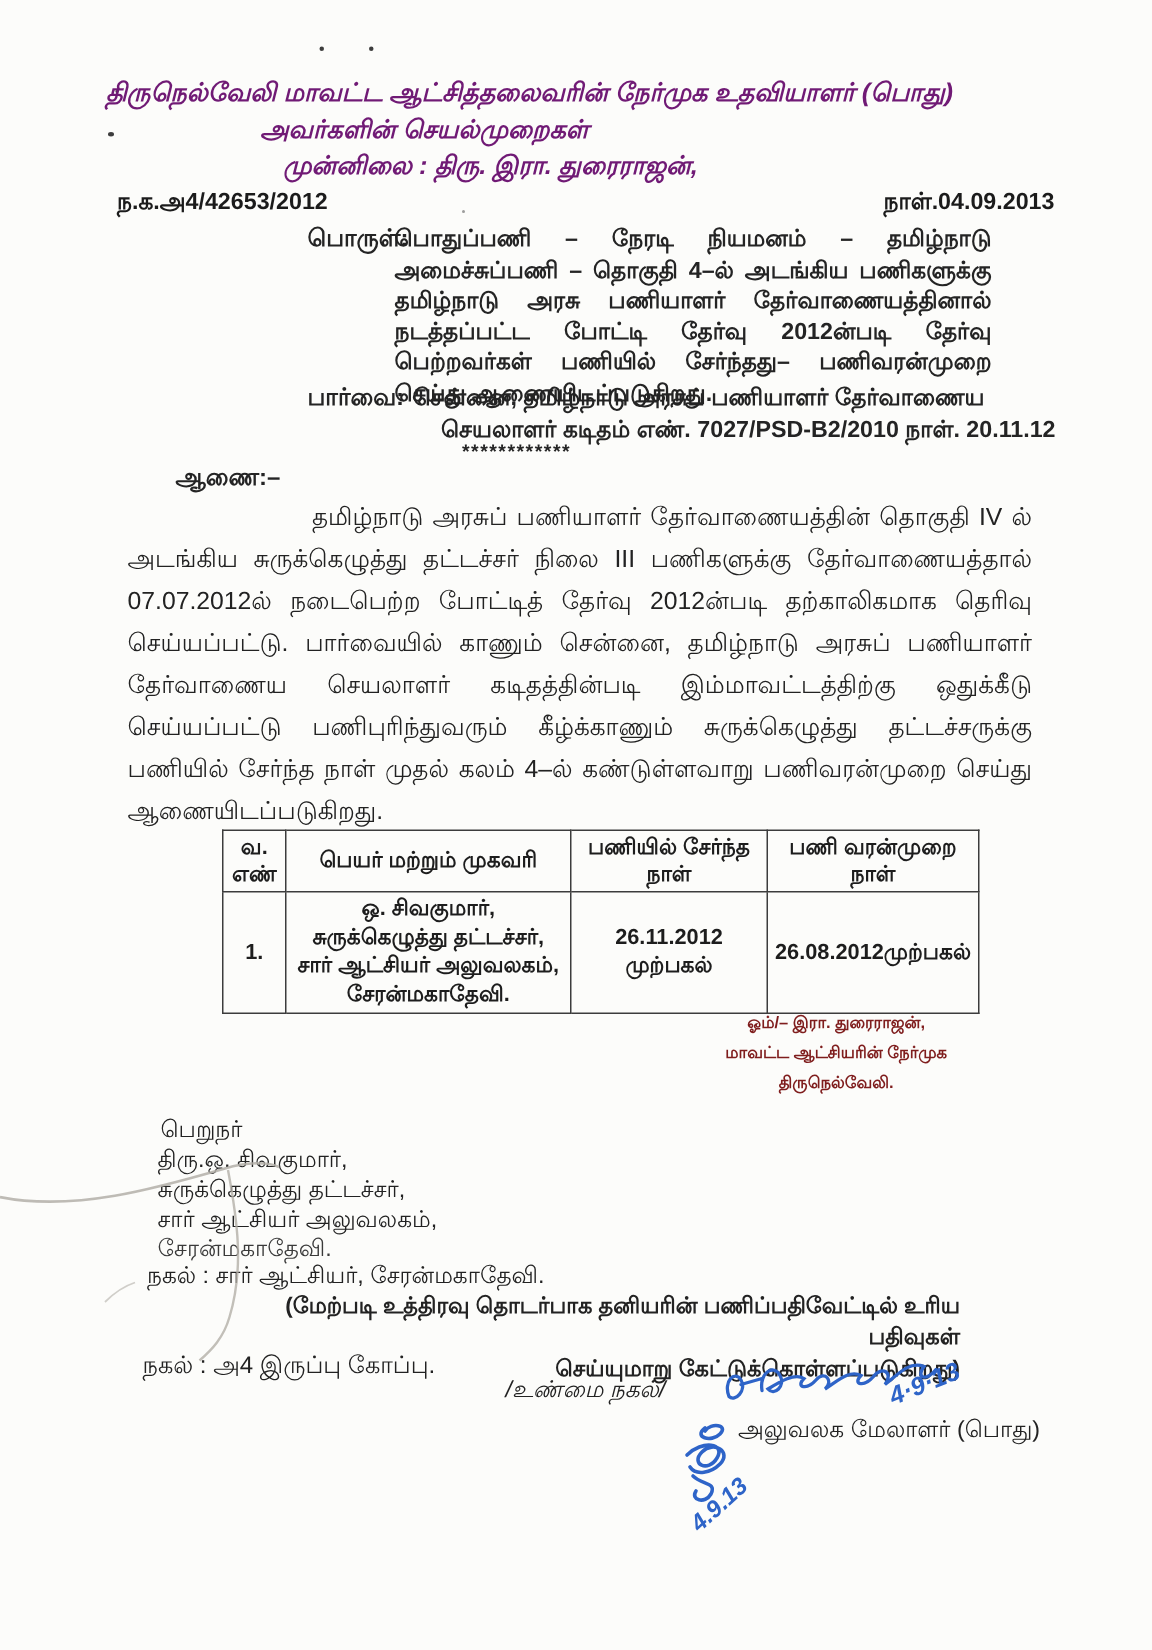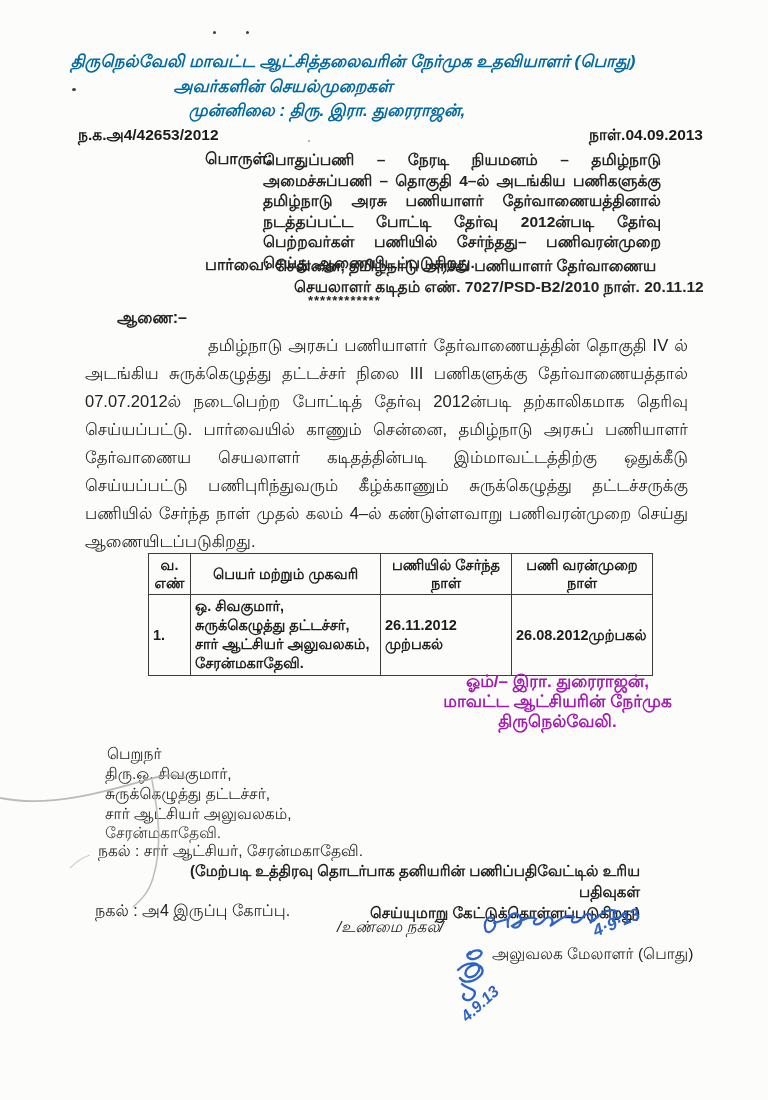--- a/index.html
+++ b/index.html
@@ -4,41 +4,41 @@
 <style>
   * { margin:0; padding:0; box-sizing:border-box; }
   html,body { background:#e8e8e8; }
   .page {
     position:relative; width:768px; height:1100px; margin:0 auto;
     background:#fcfcfa; overflow:hidden;
     font-family:"Liberation Sans", sans-serif; color:#242424;
   }
   .abs { position:absolute; }
   .ctr { transform:translateX(-50%); white-space:nowrap; }
-  .hdr { font-weight:bold; font-style:italic; font-size:17px; color:#0369a1; }
+  .hdr { font-weight:bold; font-style:italic; font-size:17px; color:#701a75; }
   .refrow { font-weight:bold; font-size:15.5px; color:#1b1b1b; }
   .lbl { font-weight:bold; font-size:16px; }
   .blk { font-weight:bold; font-size:15.5px; line-height:20.5px; text-align:justify; }
   .stars { font-size:13px; font-weight:bold; letter-spacing:1px; }
   .body-par {
     font-size:16.5px; line-height:28px; text-align:justify;
     text-indent:123px; color:#222;
   }
   table.order-table {
     position:absolute; left:148px; top:553px; width:504px;
     border-collapse:collapse; table-layout:fixed;
   }
   table.order-table th, table.order-table td {
     border:1.6px solid #3c3c3c; font-weight:bold; color:#1d1d1d;
     vertical-align:middle; padding:2px 4px;
   }
   table.order-table th { font-size:14.5px; line-height:18px; text-align:center; white-space:pre-line; height:37px; }
-  table.order-table td { font-size:14.5px; line-height:19px; height:80px; }
+  table.order-table td { font-size:14.5px; line-height:19px; text-align:center; height:80px; }
   td.name-cell { text-align:left; white-space:pre-line; padding-left:8px; }
-  .sig-block { text-align:center; font-weight:bold; font-size:17px; line-height:20px; color:#a21caf; }
+  .sig-block { text-align:center; font-weight:bold; font-size:11px; line-height:20px; color:#7f1d1d; }
   .plain { font-weight:normal; font-size:15.5px; line-height:19px; color:#222; }
   .note { font-weight:bold; font-size:15px; line-height:21px; white-space:pre-line; color:#222; }
   .ink { color:#2e64c8; font-weight:bold; font-style:italic; }
   .speck { position:absolute; background:#3d3d3d; border-radius:50%; }
   svg { position:absolute; overflow:visible; }
 </style>
 </head>
 <body>
 
 <div class="page">

